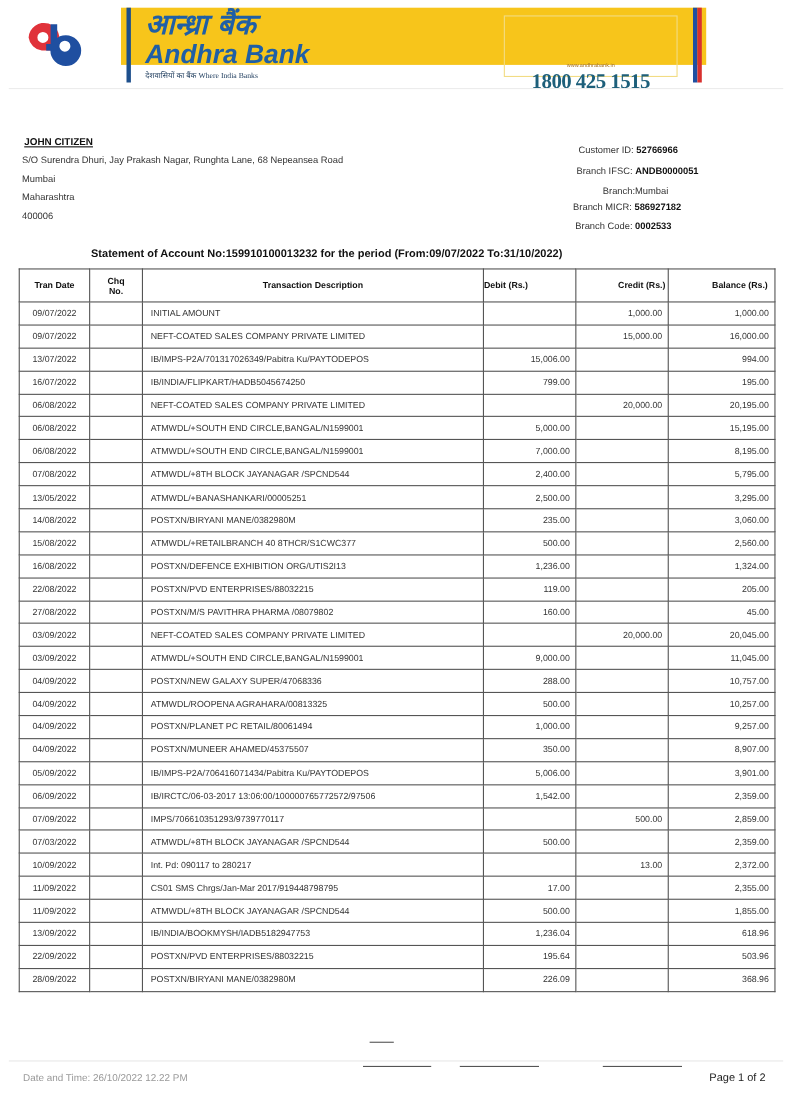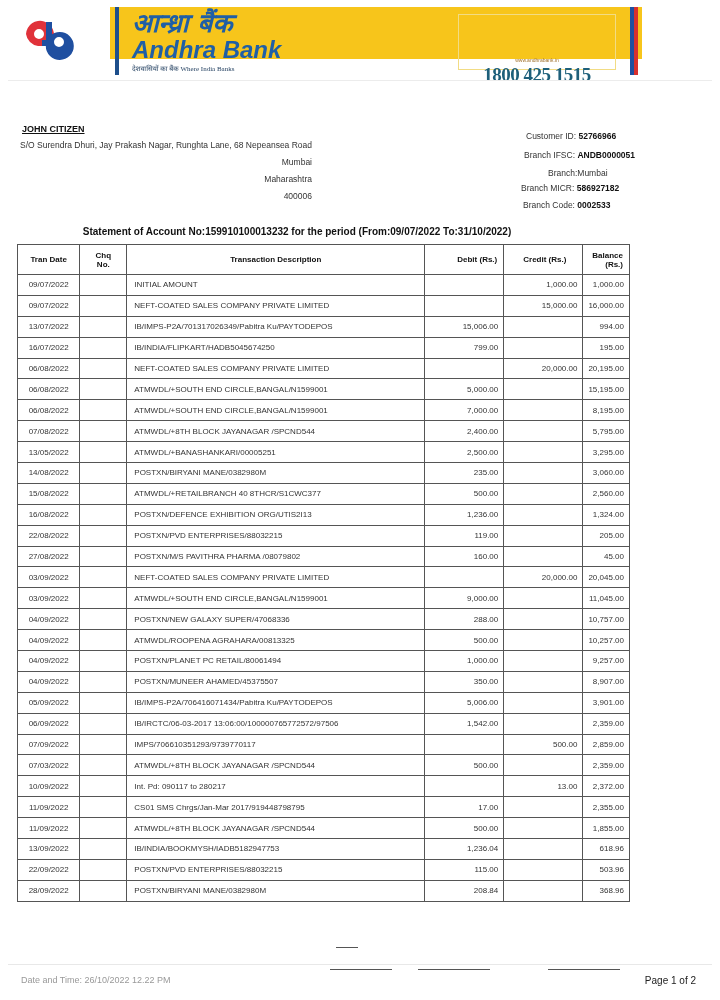--- a/index.html
+++ b/index.html
@@ -16,29 +16,29 @@
   .banner .phonebox { position: absolute; left: 348px; top: 7px; width: 158px; height: 56px; border: 1px solid #f2dc84; }
   .banner .phone { position: absolute; left: 0; top: 13px; width: 100%; text-align: center; font-family: "Liberation Serif", serif; font-weight: bold; font-size: 19px; color: #1d5f7a; letter-spacing: -0.5px; margin-top: 36px; }
   .banner .web { position: absolute; left: 0; top: 42px; width: 100%; text-align: center; font-size: 5px; color: #a0702a; }
   .banner .rbar-blue { position: absolute; right: 8px; top: 0; width: 4px; height: 68px; background: #1f4fa0; }
   .banner .rbar-red { position: absolute; right: 4px; top: 0; width: 4px; height: 68px; background: #d8302e; }
   .header-rule { position: absolute; left: 8px; top: 80px; width: 704px; height: 1px; background: #ececec; }
 
   
   .cust { position: absolute; left: 22px; top: 124px; font-size: 8.5px; color: #333; }
   .cust .cname { font-weight: bold; text-decoration: underline; font-size: 9px; color: #111; margin-bottom: 7px; }
-  .cust .line { margin-bottom: 9px; line-height: 8px; text-align: right; }
+  .cust .line { margin-bottom: 9px; line-height: 8px; }
   .branch { position: absolute; left: 500px; top: 131px; width: 150px; font-size: 8.5px; color: #333; }
   .branch .brow { position: absolute; white-space: nowrap; }
   .branch b { color: #111; }
 
   .title { position: absolute; left: 0; top: 226px; width: 594px; text-align: center; font-weight: bold; font-size: 10px; color: #111; }
 
   
-  table { position: absolute; left: 17px; top: 244px; width: 613px; border-collapse: collapse; font-size: 8px; color: #333; }
+  table { position: absolute; left: 17px; top: 244px; width: 688px; border-collapse: collapse; font-size: 8px; color: #333; }
   th, td { border: 1px solid #555; }
   th { height: 30px; font-weight: bold; font-size: 8px; color: #111; text-align: center; }
   td { height: 20.9px; padding: 0 5px; white-space: nowrap; }
   td.date { text-align: center; width: 64px; }
   td.chq { width: 48px; }
   td.desc { padding-left: 7px; width: 310px; }
   td.num { text-align: right; width: 84px; }
   td.bal { text-align: right; }
 
   
@@ -91,22 +91,22 @@
 </div>
 
 <div class="title">Statement of Account No:159910100013232 for the period (From:09/07/2022 To:31/10/2022)</div>
 
 <table>
   <thead>
     <tr>
       <th>Tran Date</th>
       <th style="padding:0 12px">Chq No.</th>
       <th>Transaction Description</th>
-      <th style="text-align:right;padding-right:6px">Debit (Rs.)</th>
-      <th style="text-align:right;padding-right:16px">Credit (Rs.)</th>
+      <th style="text-align:left;padding-right:6px">Debit (Rs.)</th>
+      <th style="text-align:right;padding-right:2px">Credit (Rs.)</th>
       <th style="text-align:right;padding-right:6px">Balance (Rs.)</th>
     </tr>
   </thead>
   <tbody id="tbody">
       <tr>
         <td class="date">09/07/2022</td>
         <td class="chq"></td>
         <td class="desc">INITIAL AMOUNT</td>
         <td class="num"></td>
         <td class="num">1,000.00</td>
@@ -325,29 +325,29 @@
         <td class="chq"></td>
         <td class="desc">IB/INDIA/BOOKMYSH/IADB5182947753</td>
         <td class="num">1,236.04</td>
         <td class="num"></td>
         <td class="bal">618.96</td>
       </tr>
       <tr>
         <td class="date">22/09/2022</td>
         <td class="chq"></td>
         <td class="desc">POSTXN/PVD ENTERPRISES/88032215</td>
-        <td class="num">115.00</td>
+        <td class="num">195.64</td>
         <td class="num"></td>
         <td class="bal">503.96</td>
       </tr>
       <tr>
         <td class="date">28/09/2022</td>
         <td class="chq"></td>
         <td class="desc">POSTXN/BIRYANI MANE/0382980M</td>
-        <td class="num">208.84</td>
+        <td class="num">226.09</td>
         <td class="num"></td>
         <td class="bal">368.96</td>
       </tr>
     </tbody>
 </table>
 
 <div class="dashes">
   <span style="left:336px;top:947px;width:22px"></span>
   <span style="left:330px;top:969px;width:62px"></span>
   <span style="left:418px;top:969px;width:72px"></span>

